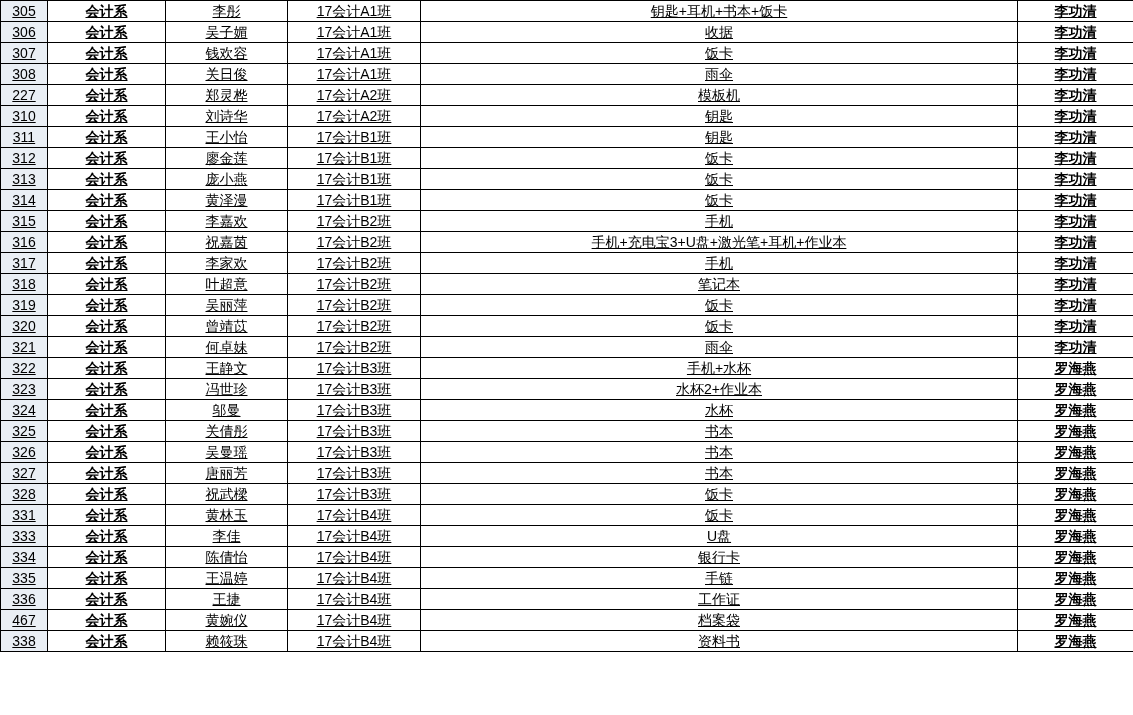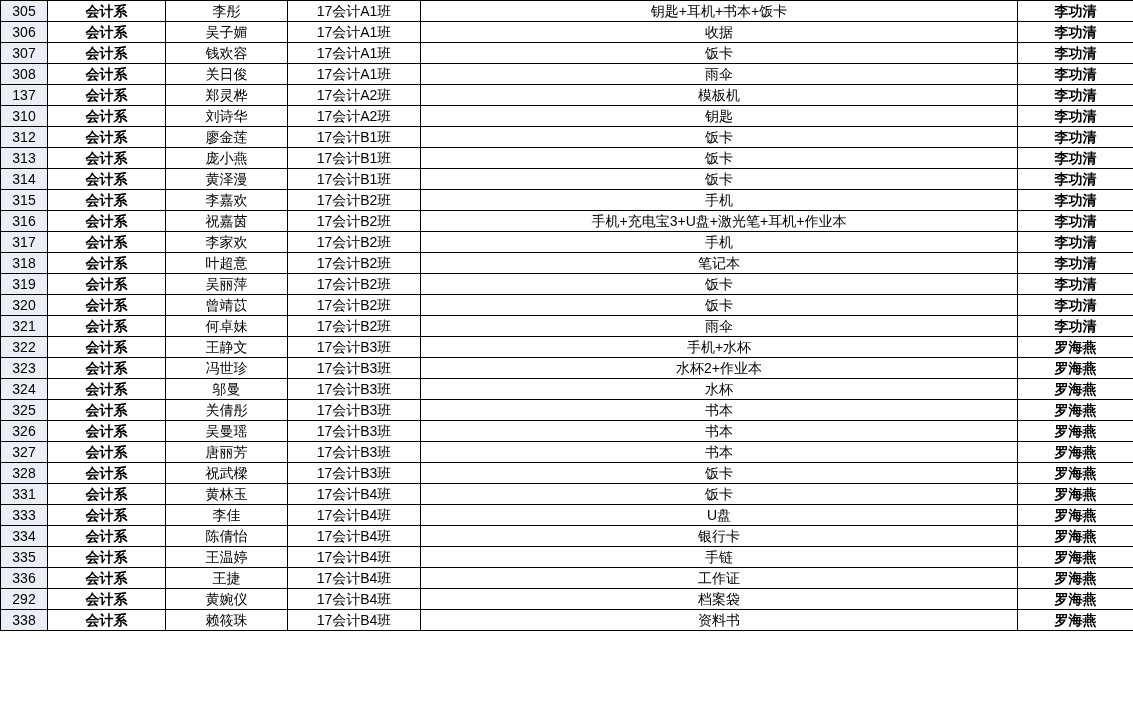--- a/index.html
+++ b/index.html
@@ -10,20 +10,21 @@
   body {
     width: 1133px;
     height: 715px;
     overflow: hidden;
     font-family: "Liberation Sans", sans-serif;
   }
   table.sheet {
     border-collapse: collapse;
     table-layout: fixed;
     width: 1133px;
+    text-decoration: underline;
   }
   table.sheet td {
     border: 1px solid #000000;
     height: 20px;
     padding: 0 2px;
     font-size: 14px;
     line-height: 20px;
     overflow: hidden;
     white-space: nowrap;
     text-align: center;
@@ -100,36 +101,44 @@
       </tr>
       <tr>
         <td class="rownum">308</td>
         <td class="dept">会计系</td>
         <td class="name">关日俊</td>
         <td class="class">17会计A1班</td>
         <td class="item">雨伞</td>
         <td class="teacher">李功清</td>
       </tr>
       <tr>
-        <td class="rownum">137</td>
+        <td class="rownum">227</td>
         <td class="dept">会计系</td>
         <td class="name">郑灵桦</td>
         <td class="class">17会计A2班</td>
         <td class="item">模板机</td>
         <td class="teacher">李功清</td>
       </tr>
       <tr>
         <td class="rownum">310</td>
         <td class="dept">会计系</td>
         <td class="name">刘诗华</td>
         <td class="class">17会计A2班</td>
         <td class="item">钥匙</td>
         <td class="teacher">李功清</td>
       </tr>
       <tr>
+        <td class="rownum">311</td>
+        <td class="dept">会计系</td>
+        <td class="name">王小怡</td>
+        <td class="class">17会计B1班</td>
+        <td class="item">钥匙</td>
+        <td class="teacher">李功清</td>
+      </tr>
+      <tr>
         <td class="rownum">312</td>
         <td class="dept">会计系</td>
         <td class="name">廖金莲</td>
         <td class="class">17会计B1班</td>
         <td class="item">饭卡</td>
         <td class="teacher">李功清</td>
       </tr>
       <tr>
         <td class="rownum">313</td>
         <td class="dept">会计系</td>
@@ -292,21 +301,21 @@
       </tr>
       <tr>
         <td class="rownum">336</td>
         <td class="dept">会计系</td>
         <td class="name">王捷</td>
         <td class="class">17会计B4班</td>
         <td class="item">工作证</td>
         <td class="teacher">罗海燕</td>
       </tr>
       <tr>
-        <td class="rownum">292</td>
+        <td class="rownum">467</td>
         <td class="dept">会计系</td>
         <td class="name">黄婉仪</td>
         <td class="class">17会计B4班</td>
         <td class="item">档案袋</td>
         <td class="teacher">罗海燕</td>
       </tr>
       <tr>
         <td class="rownum">338</td>
         <td class="dept">会计系</td>
         <td class="name">赖筱珠</td>

